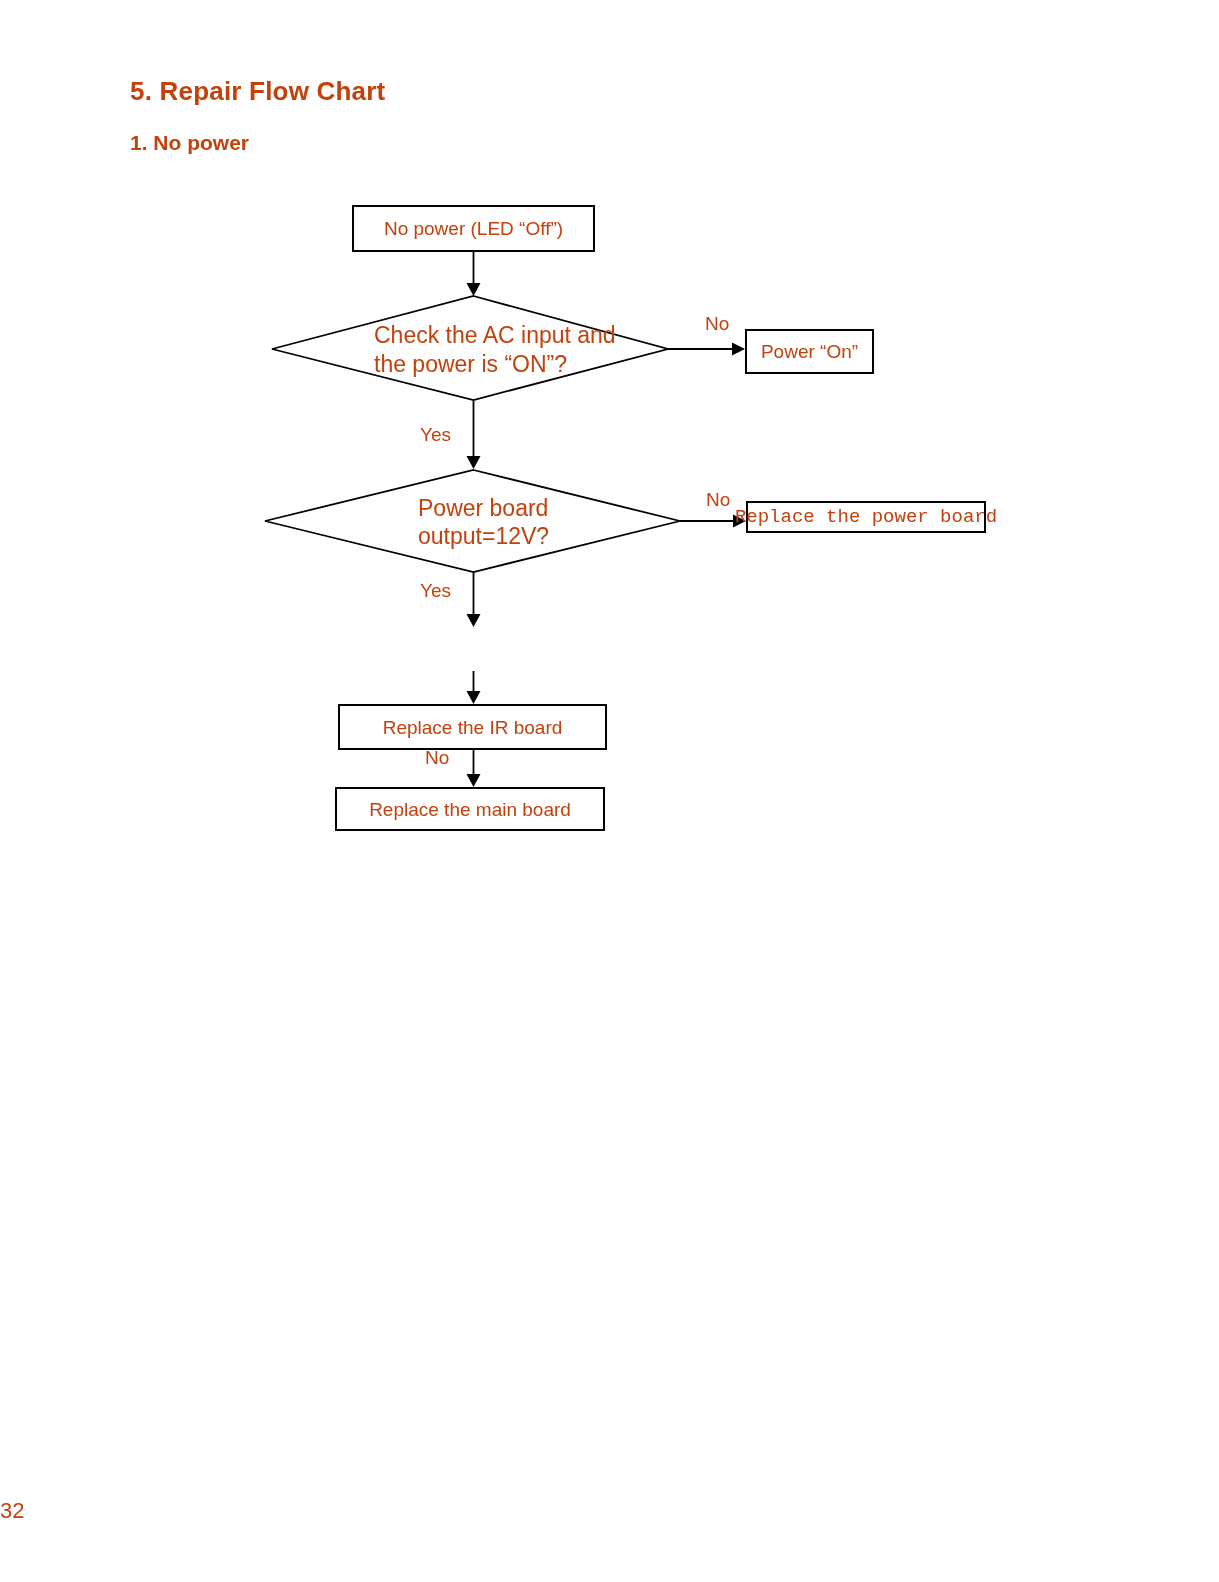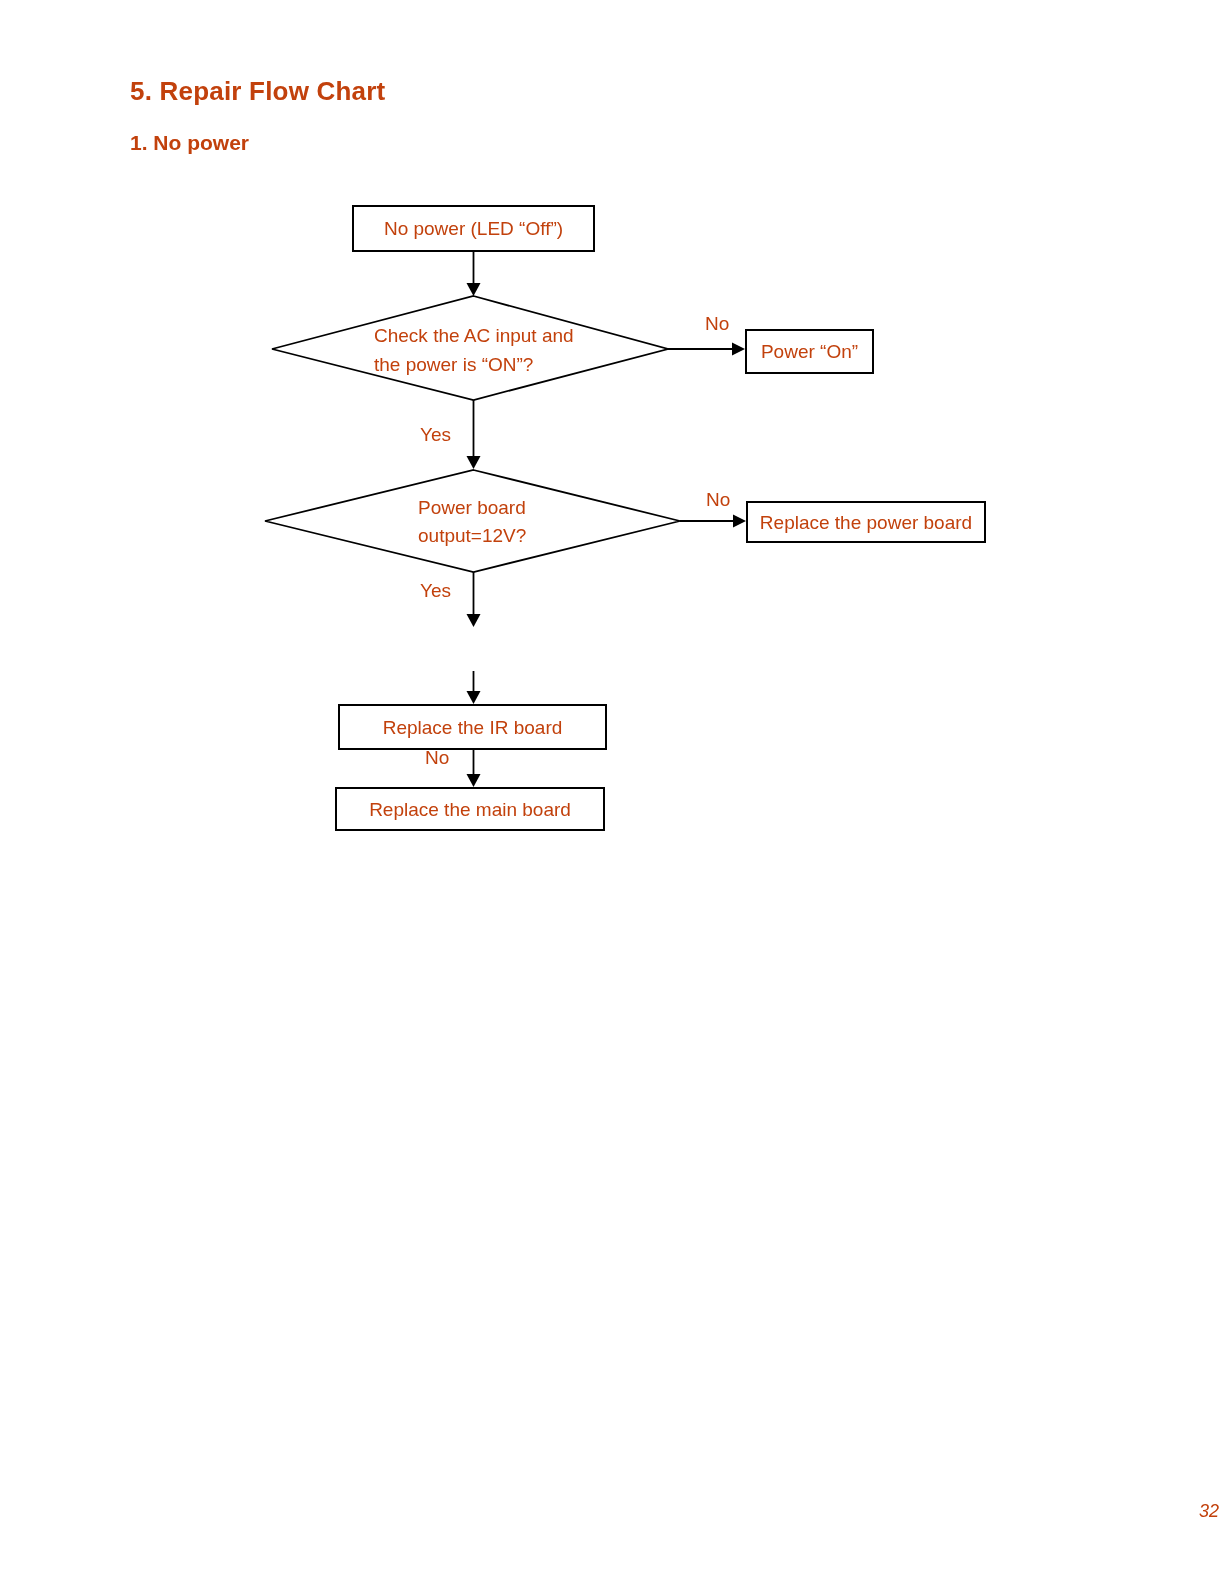--- a/index.html
+++ b/index.html
@@ -43,40 +43,39 @@
     display: flex;
     align-items: center;
     justify-content: center;
     font-size: 19px;
     line-height: 23px;
     text-align: center;
     white-space: nowrap;
   }
   .diamond-text {
     position: absolute;
-    font-size: 19px;
+    font-size: 23px;
     text-align: left;
     white-space: nowrap;
   }
   .diamond-text .line { line-height: 29px; }
   .edge-label {
     position: absolute;
     font-size: 19px;
     line-height: 22px;
     white-space: nowrap;
   }
   .page-number {
     position: absolute;
     left: 0;
     top: 1499px;
     width: 100%;
-    text-align: right;
-    font-size: 18px;
+    text-align: left;
+    font-size: 22px;
     line-height: 24px;
-    font-style: italic;
   }
 </style>
 </head>
 <body>
 
 <div class="page">
 
   <div class="title">5. Repair Flow Chart</div>
   <div class="subtitle">1. No power</div>
 
@@ -107,21 +106,21 @@
   </svg>
 
   <div class="node" style="left:352px; top:205px; width:243px; height:47px;">
     <span>No power (LED “Off”)</span>
   </div>
 
   <div class="node" style="left:745px; top:329px; width:129px; height:45px;">
     <span>Power “On”</span>
   </div>
 
-  <div class="node" style="left:746px; top:501px; width:240px; height:42px;">
+  <div class="node" style="left:746px; top:501px; width:240px; height:32px;font-family:Liberation Mono, monospace;">
     <span>Replace the power board</span>
   </div>
 
 
   <div class="node" style="left:338px; top:704px; width:269px; height:46px;align-items:center;">
     <span>Replace the IR board</span>
   </div>
 
   <div class="node" style="left:335px; top:787px; width:270px; height:44px;">
     <span>Replace the main board</span>

